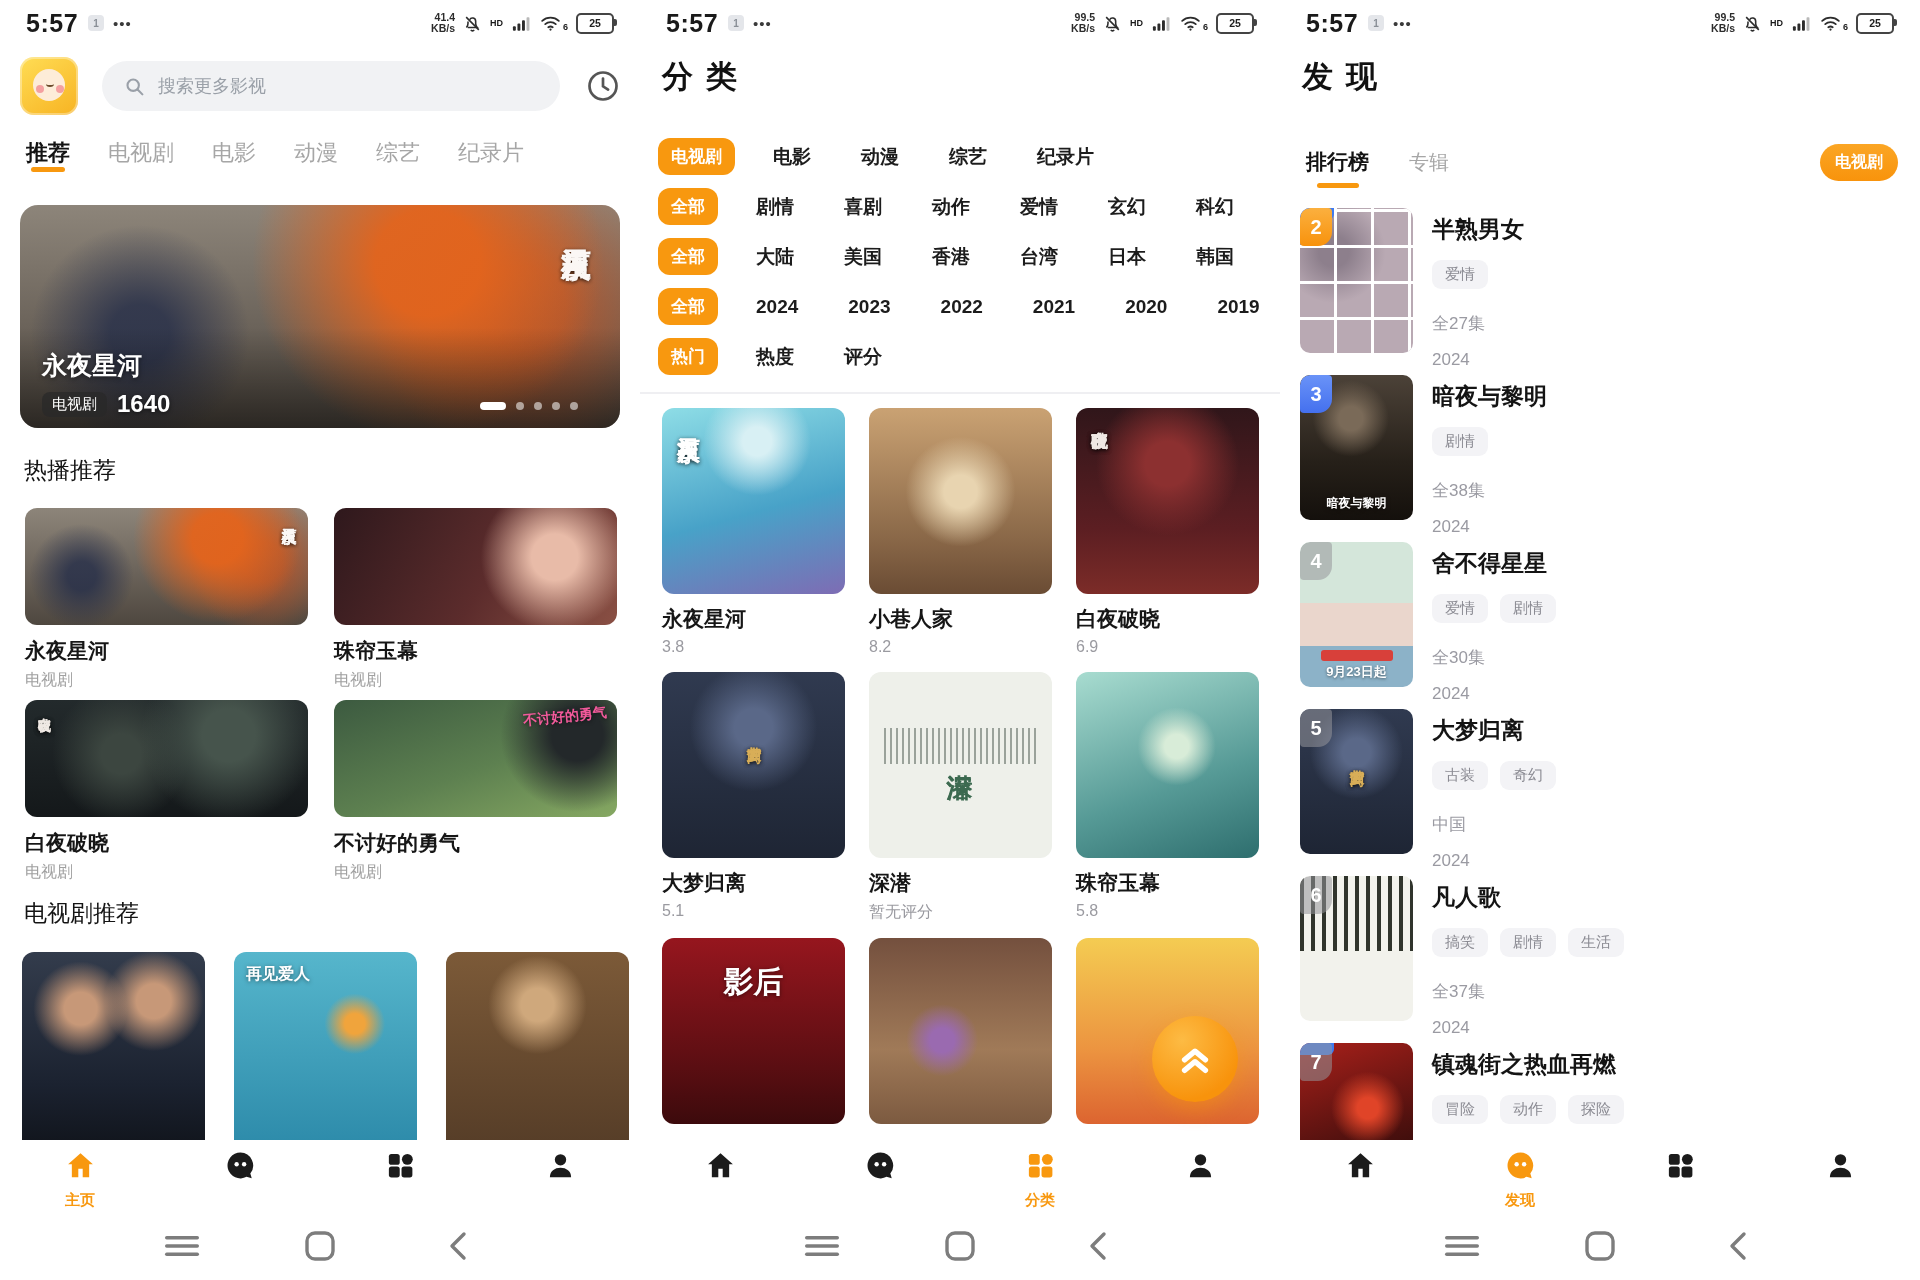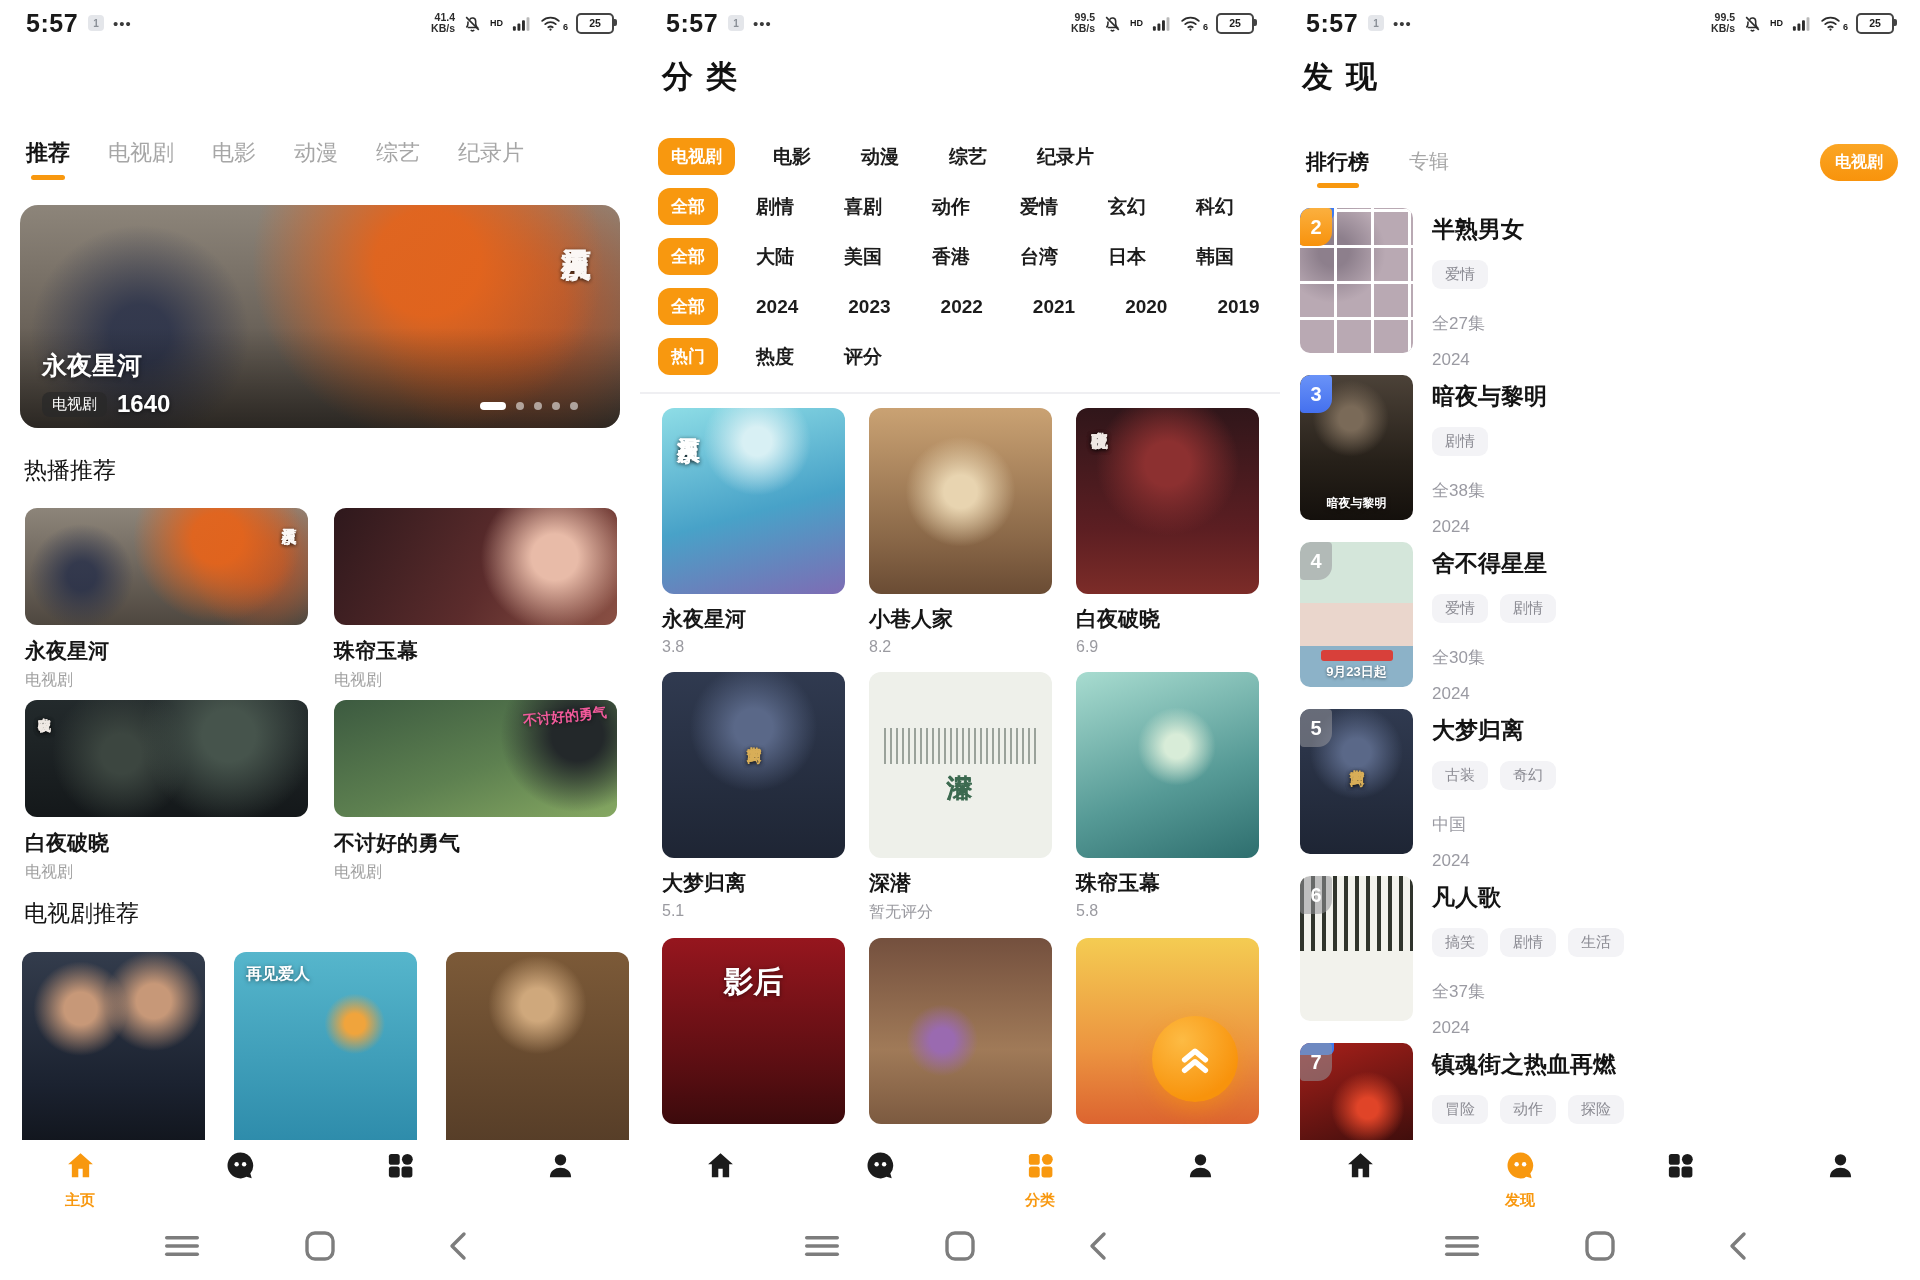--- a/index.html
+++ b/index.html
@@ -30,21 +30,21 @@
   
   .home-header{position:absolute;top:56px;left:20px;right:18px;height:60px;display:flex;align-items:center;z-index:5}
   .logo{width:58px;height:58px;border-radius:14px;background:linear-gradient(145deg,#ffdd55,#f7b322);position:relative;overflow:hidden;box-shadow:inset 0 0 0 2px rgba(255,255,255,.35)}
   .logo i{position:absolute;left:13px;top:12px;width:32px;height:32px;border-radius:50%;background:#fdecd8}
   .logo b{position:absolute;width:8px;height:8px;border-radius:50%;background:#f4a0a0;top:28px}
   .logo b.l{left:16px}.logo b.r{left:36px}
   .logo u{position:absolute;left:26px;top:24px;width:8px;height:4px;border-bottom:2px solid #6a4a2a;border-radius:50%}
   .searchbar{flex:1;height:50px;margin:0 24px;border-radius:25px;background:#f1f2f4;display:flex;align-items:center;gap:13px;padding-left:22px;color:#9aa0a8;font-size:18px}
   .hist-ic{width:38px;height:38px;display:flex;align-items:center;justify-content:center;color:#555}
   .tabs{position:absolute;top:138px;left:26px;display:flex;gap:38px;font-size:22px;color:#a6a6a6;z-index:5}
-  .tab{position:relative;padding-bottom:12px}
+  .tab{position:relative;padding-bottom:4px}
   .tab.active{color:#141414;font-weight:700}
   .tab.active::after{content:"";position:absolute;left:50%;transform:translateX(-50%);bottom:0;width:34px;height:5px;border-radius:3px;background:#F8980F}
   .banner{position:absolute;top:205px;left:20px;width:600px;height:223px;border-radius:18px;overflow:hidden}
   .banner .shade{position:absolute;inset:0;background:linear-gradient(180deg,rgba(0,0,0,0) 55%,rgba(0,0,0,.45))}
   .banner-title{position:absolute;left:22px;bottom:46px;color:#fff;font-size:25px;font-weight:700;text-shadow:0 1px 5px rgba(0,0,0,.6)}
   .banner-meta{position:absolute;left:22px;bottom:10px;display:flex;align-items:center;gap:10px}
   .type-chip{background:rgba(40,40,40,.72);color:#fff;font-size:15px;padding:3px 10px;border-radius:8px}
   .quality{color:#fff;font-size:24px;font-weight:800;text-shadow:0 1px 4px rgba(0,0,0,.6)}
   .ind{position:absolute;right:42px;bottom:18px;display:flex;align-items:center;gap:10px}
   .ind .pill{width:26px;height:8px;border-radius:4px;background:#fff}
@@ -64,21 +64,21 @@
   .fopt{font-size:19px;font-weight:600;color:#1c1c1c}
   .chip{background:#F8980F;color:#fff;font-size:17px;font-weight:700;padding:7px 13px;border-radius:12px;margin-right:-12px}
   .divider{position:absolute;left:0;right:0;top:392px;height:2px;background:#efeff2}
   .cat-cell{position:absolute;width:183px}
   .cat-img{width:183px;height:186px;border-radius:12px;overflow:hidden;position:relative}
   .cat-title{margin-top:11px;font-size:21px;font-weight:700;color:#161616}
   .cat-rating{margin-top:5px;font-size:16px;color:#9a9aa0}
   .fab{position:absolute;left:512px;top:1016px;width:86px;height:86px;border-radius:50%;background:radial-gradient(circle at 35% 28%,#fdbb44,#f8930c 72%);box-shadow:0 8px 20px rgba(248,150,12,.45);display:flex;align-items:center;justify-content:center;z-index:8}
 
   
-  .disc-tabs{position:absolute;top:148px;left:26px;display:flex;gap:40px;align-items:flex-start}
+  .disc-tabs{position:absolute;top:148px;left:26px;display:flex;gap:40px;align-items:flex-end}
   .disc-tab{font-size:20px;color:#a6a6a6;position:relative;padding-bottom:12px}
   .disc-tab.active{color:#131313;font-weight:700;font-size:21px}
   .disc-tab.active::after{content:"";position:absolute;left:50%;transform:translateX(-50%);bottom:0;width:42px;height:5px;border-radius:3px;background:#F8980F}
   .disc-filter{position:absolute;top:144px;right:22px;background:linear-gradient(180deg,#fba624,#f8930c);color:#fff;font-size:16px;font-weight:700;padding:8px 15px;border-radius:19px}
   .rank-item{position:absolute;left:20px;right:16px;height:167px}
   .rank-poster{position:absolute;left:0;top:0;width:113px;height:145px;border-radius:10px;overflow:hidden}
   .rankbadge{position:absolute;top:0;left:0;width:32px;height:38px;display:flex;align-items:center;justify-content:center;color:#fff;font-weight:700;font-size:20px;border-radius:10px 4px 14px 4px}
   .badge-orange{background:linear-gradient(180deg,#fbb03f,#f8920c)}
   .badge-blue{background:linear-gradient(180deg,#6a93f8,#4470ee)}
   .badge-gray{background:rgba(150,150,155,.55)}
@@ -147,20 +147,41 @@
           <svg width="21" height="17" viewBox="0 0 24 19" fill="none" stroke="#2c2c2c" stroke-width="2.1" stroke-linecap="round">
             <path d="M2.5 6.5a14 14 0 0 1 19 0"></path>
             <path d="M6 10.2a9 9 0 0 1 12 0"></path>
             <path d="M9.5 13.8a4.5 4.5 0 0 1 5 0"></path>
             <circle cx="12" cy="16.4" r="1.3" fill="#2c2c2c" stroke="none"></circle>
           </svg>
           <span style="font-size:9px;font-weight:700;margin-left:-6px;margin-top:8px">6</span>
       <span class="battery">25</span>
     </span>
   </div>
+    <div class="home-header">
+      <div class="logo">
+          <i></i>
+          <b class="l"></b>
+          <b class="r"></b>
+          <u></u>
+        </div>
+      <div class="searchbar">
+        <svg width="21" height="21" viewBox="0 0 24 24" fill="none" stroke="#9aa0a8" stroke-width="2.4" stroke-linecap="round">
+            <circle cx="10.5" cy="10.5" r="6.5"></circle>
+            <path d="M15.5 15.5 21 21"></path>
+          </svg>
+        <span>搜索更多影视</span>
+      </div>
+      <div class="hist-ic">
+        <svg width="36" height="36" viewBox="0 0 24 24" fill="none" stroke="#555" stroke-width="1.8" stroke-linecap="round">
+            <circle cx="12" cy="12" r="9"></circle>
+            <path d="M12 7v5.2l3.4 2.2"></path>
+          </svg>
+      </div>
+    </div>
     <div class="tabs">
         <div class="tab active">推荐</div>
         <div class="tab">电视剧</div>
         <div class="tab">电影</div>
         <div class="tab">动漫</div>
         <div class="tab">综艺</div>
         <div class="tab">纪录片</div>
       </div>
     <div class="banner">
       <div class="art art-autumn"></div>

